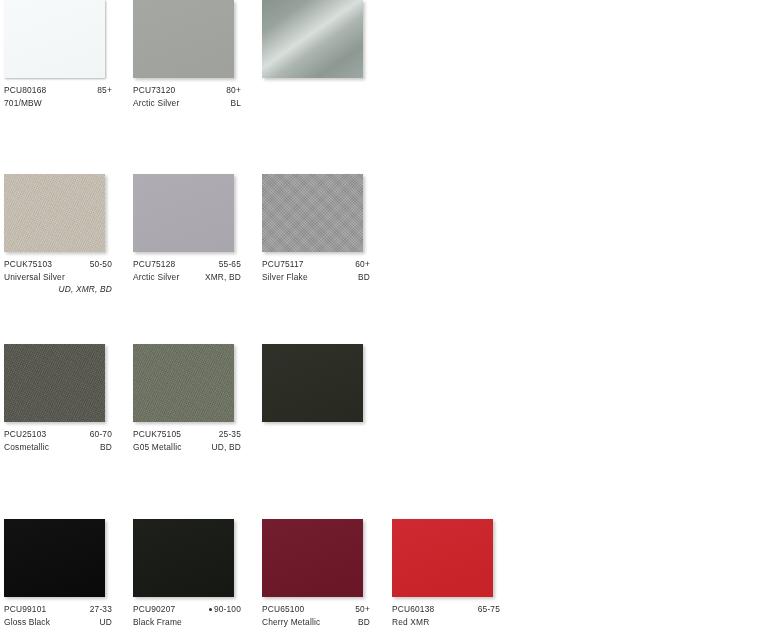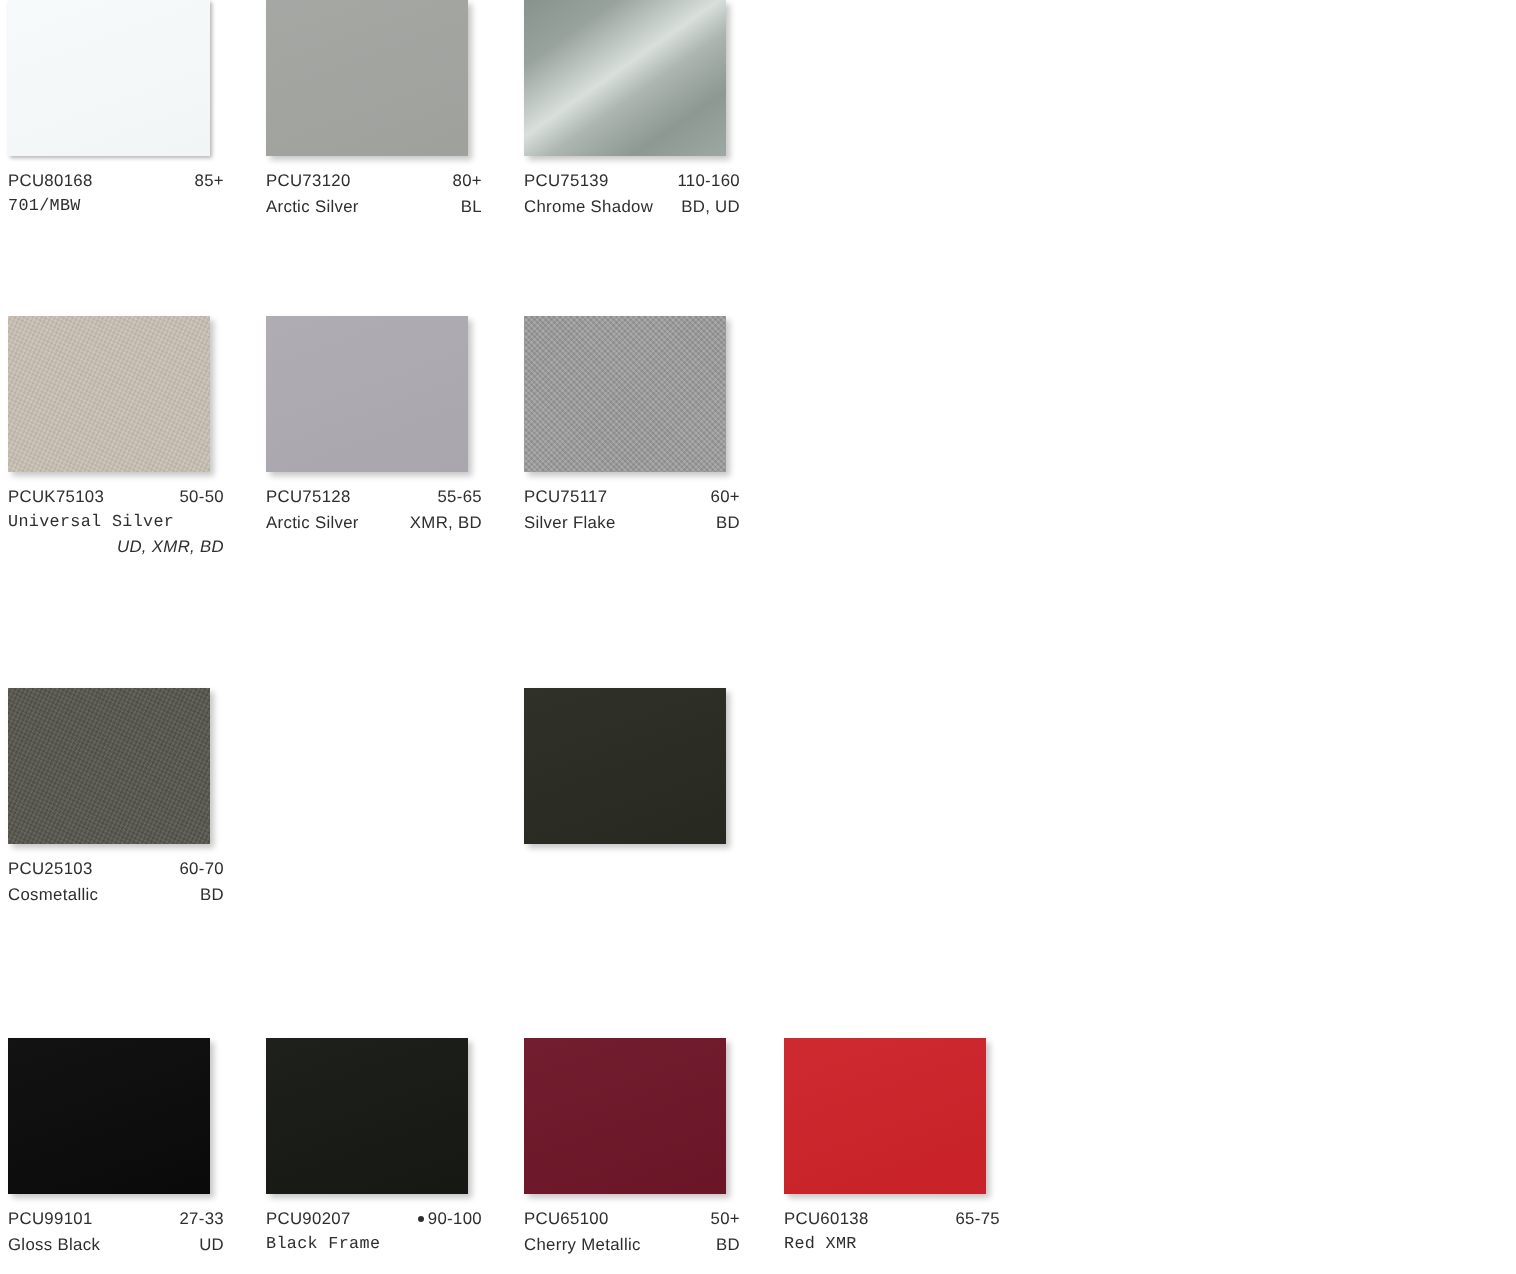--- a/index.html
+++ b/index.html
@@ -22,21 +22,21 @@
     padding-left: 23px;
   }
 
   .swatch-row {
     position: absolute;
     left: 0;
     width: 758px;
     height: 175px;
   }
   .swatch-row.r0 { top: 0px; }
-  .swatch-row.r1 { top: 158px; }
+  .swatch-row.r1 { top: 174px; }
   .swatch-row.r2 { top: 344px; }
   .swatch-row.r3 { top: 519px; }
 
   .swatch-cell {
     position: absolute;
     top: 0;
     width: 129px;
     height: 120px;
   }
   .swatch-cell.c0 { left: 4px; }
@@ -81,21 +81,21 @@
     letter-spacing: 0.02em;
   }
   .meta .line {
     display: flex;
     justify-content: space-between;
     white-space: nowrap;
   }
   .meta .line .left { text-align: left; }
   .meta .line .right { }
   .meta .line.only-right { justify-content: flex-end; font-style: italic; }
-  .meta .line.only-left { justify-content: flex-start; font-family: Liberation Mono, monospace; }
+  .meta .line.only-left { justify-content: flex-start; }
 
   .dot-mark {
     display: inline-block;
     width: 3px;
     height: 3px;
     border-radius: 50%;
     background: #2e2e2e;
     vertical-align: middle;
     margin-right: 1.5px;
     margin-bottom: 1px;
@@ -133,30 +133,20 @@
           <div class="line">
             <span class="left">Arctic Silver</span>
             <span class="right">BL</span>
           </div>
         </div>
       </div>
       <div class="swatch-cell c2">
         <div class="chip shadowed" style="background: rgb(154, 164, 158);">
           <div class="sheen" style="background: linear-gradient(145deg, rgba(120, 132, 128, 0.55) 0%, rgba(150, 160, 156, 0.3) 22%, rgba(228, 234, 231, 0.85) 46%, rgba(196, 204, 200, 0.45) 58%, rgba(126, 138, 133, 0.45) 78%, rgba(168, 178, 173, 0.3) 100%);"></div>
         </div>
-        <div class="meta">
-          <div class="line">
-            <span class="left">PCU75139</span>
-            <span class="right"><span>110-160</span></span>
-          </div>
-          <div class="line">
-            <span class="left">Chrome Shadow</span>
-            <span class="right">BD, UD</span>
-          </div>
-        </div>
       </div>
     </div>
     <div class="swatch-row r1">
       <div class="swatch-cell c0">
         <div class="chip shadowed" style="background: rgb(201, 193, 179);">
           <div class="grain" style="background-image: repeating-linear-gradient(115deg, rgba(255, 255, 255, 0.055) 0px, rgba(255, 255, 255, 0.055) 1px, rgba(0, 0, 0, 0.043) 1px, rgba(0, 0, 0, 0.043) 2px), repeating-linear-gradient(25deg, rgba(255, 255, 255, 0.04) 0px, rgba(255, 255, 255, 0.04) 1px, rgba(0, 0, 0, 0.035) 1px, rgba(0, 0, 0, 0.035) 2px);"></div>
         </div>
         <div class="meta">
           <div class="line">
             <span class="left">PCUK75103</span>
@@ -210,20 +200,35 @@
           <div class="line">
             <span class="left">PCU25103</span>
             <span class="right"><span>60-70</span></span>
           </div>
           <div class="line">
             <span class="left">Cosmetallic</span>
             <span class="right">BD</span>
           </div>
         </div>
       </div>
+      <div class="swatch-cell c1">
+        <div class="chip shadowed" style="background: rgb(107, 113, 96);">
+          <div class="grain" style="background-image: repeating-linear-gradient(115deg, rgba(255, 255, 255, 0.055) 0px, rgba(255, 255, 255, 0.055) 1px, rgba(0, 0, 0, 0.043) 1px, rgba(0, 0, 0, 0.043) 2px), repeating-linear-gradient(25deg, rgba(255, 255, 255, 0.04) 0px, rgba(255, 255, 255, 0.04) 1px, rgba(0, 0, 0, 0.035) 1px, rgba(0, 0, 0, 0.035) 2px);"></div>
+        </div>
+        <div class="meta">
+          <div class="line">
+            <span class="left">PCUK75105</span>
+            <span class="right"><span>25-35</span></span>
+          </div>
+          <div class="line">
+            <span class="left">G05 Metallic</span>
+            <span class="right">UD, BD</span>
+          </div>
+        </div>
+      </div>
       <div class="swatch-cell c2">
         <div class="chip shadowed" style="background: rgb(40, 42, 34);">
           <div class="grain" style="background: linear-gradient(160deg, rgba(255, 255, 255, 0.035), rgba(0, 0, 0, 0.02));"></div>
         </div>
       </div>
     </div>
     <div class="swatch-row r3">
       <div class="swatch-cell c0">
         <div class="chip shadowed" style="background: rgb(10, 10, 10);">
           <div class="grain" style="background: linear-gradient(160deg, rgba(255, 255, 255, 0.035), rgba(0, 0, 0, 0.02));"></div>

